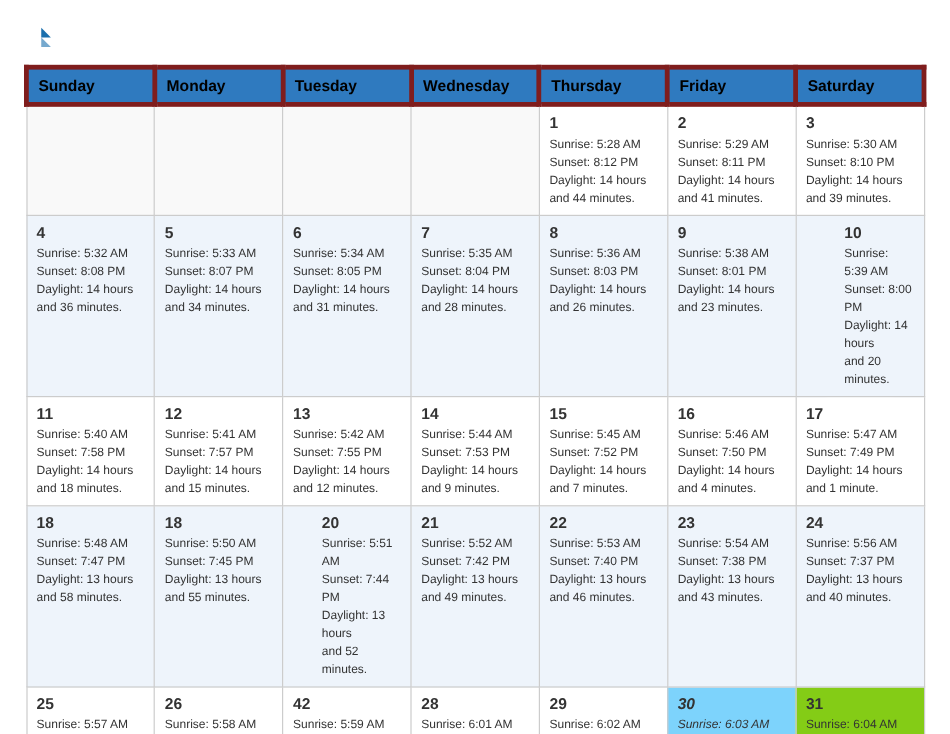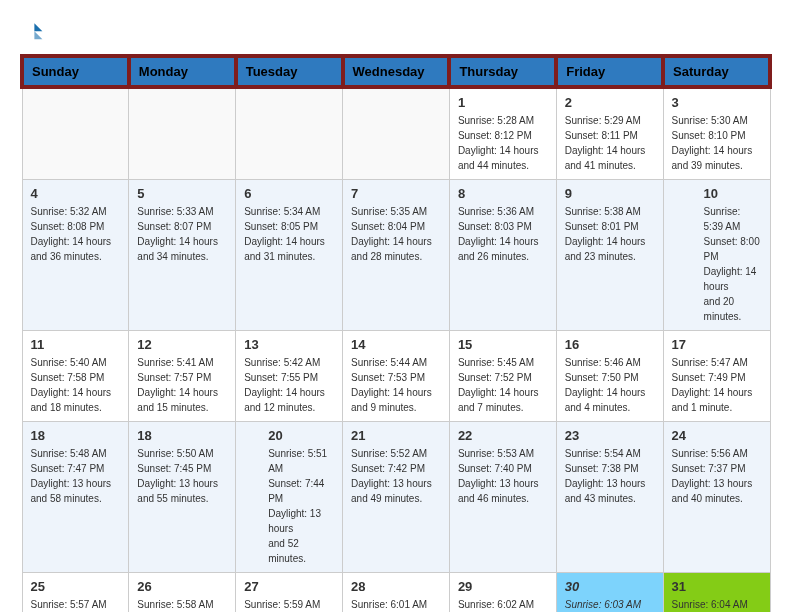--- a/index.html
+++ b/index.html
@@ -233,21 +233,21 @@
       <tr>
         <td style="background: rgb(255, 255, 255);">
           <div class="day-num">25</div>
           <div class="day-info">Sunrise: 5:57 AM<br>Sunset: 7:35 PM<br>Daylight: 13 hours<br>and 37 minutes.</div>
         </td>
         <td style="background: rgb(255, 255, 255);">
           <div class="day-num">26</div>
           <div class="day-info">Sunrise: 5:58 AM<br>Sunset: 7:33 PM<br>Daylight: 13 hours<br>and 34 minutes.</div>
         </td>
         <td style="background: rgb(255, 255, 255);">
-          <div class="day-num">27</div>
+          <div class="day-num">42</div>
           <div class="day-info">Sunrise: 5:59 AM<br>Sunset: 7:31 PM<br>Daylight: 13 hours<br>and 31 minutes.</div>
         </td>
         <td style="background: rgb(255, 255, 255);">
           <div class="day-num">28</div>
           <div class="day-info">Sunrise: 6:01 AM<br>Sunset: 7:30 PM<br>Daylight: 13 hours<br>and 28 minutes.</div>
         </td>
         <td style="background: rgb(255, 255, 255);">
           <div class="day-num">29</div>
           <div class="day-info">Sunrise: 6:02 AM<br>Sunset: 7:28 PM<br>Daylight: 13 hours<br>and 25 minutes.</div>
         </td>

